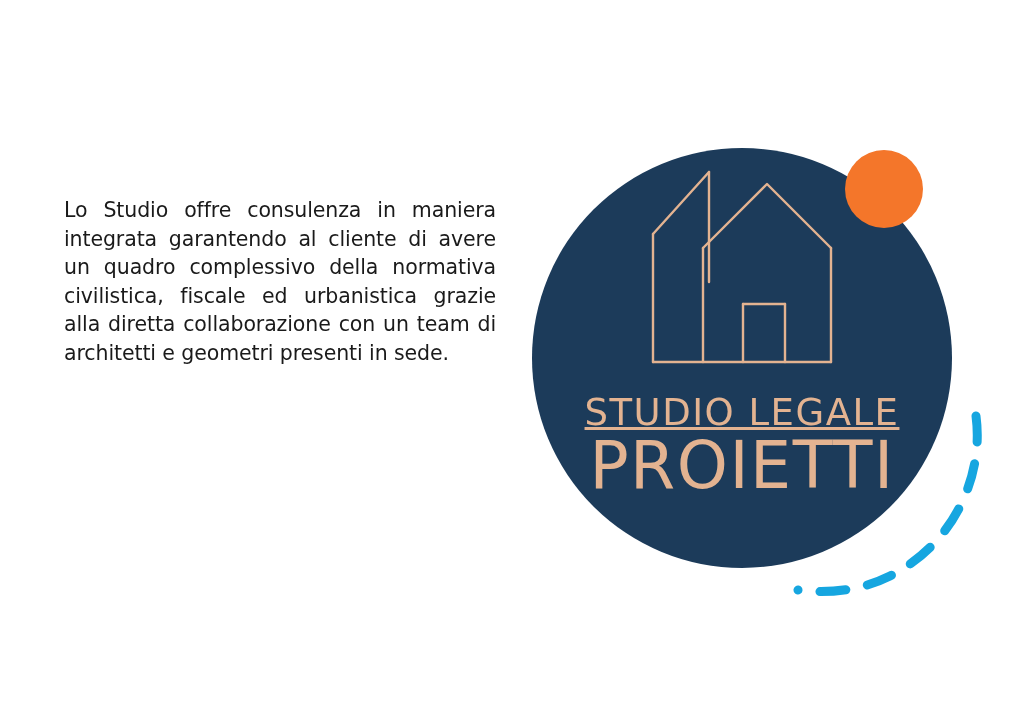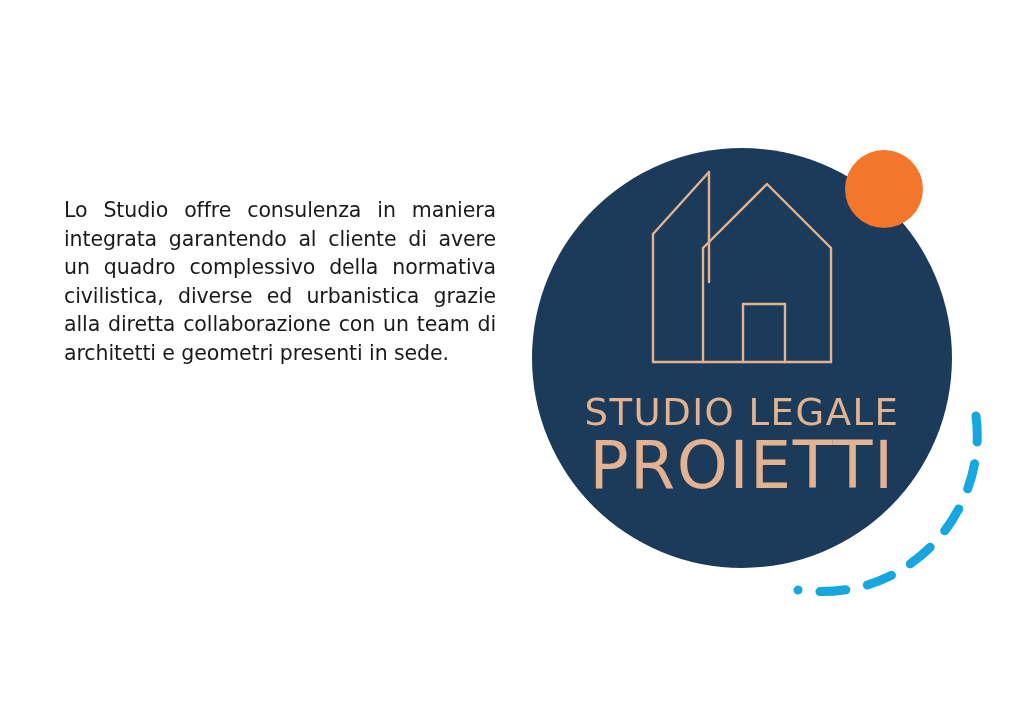--- a/index.html
+++ b/index.html
@@ -83,20 +83,21 @@
     width: 420px;
     text-align: center;
     color: #e3b391;
     font-family: "DejaVu Sans", sans-serif;
     font-weight: 400;
   }
   .wordmark .line1 {
     font-size: 37px;
     letter-spacing: 1.5px;
     line-height: 44px;
+    text-decoration: underline;
   }
   .wordmark .line2 {
     font-size: 65px;
     letter-spacing: 1.5px;
     line-height: 58px;
     margin-top: 2px;
   }
 
   
   .dashed-arc {
@@ -107,21 +108,21 @@
     height: 200px;
     pointer-events: none;
   }
 </style>
 </head>
 <body>
 
 <div class="page">
 
   <div class="text-column">
-    <p class="paragraph">Lo Studio offre consulenza in maniera integrata garantendo al cliente di avere un quadro complessivo della normativa civilistica, diverse ed urbanistica grazie alla diretta collaborazione con un team di architetti e geometri presenti in sede.</p>
+    <p class="paragraph">Lo Studio offre consulenza in maniera integrata garantendo al cliente di avere un quadro complessivo della normativa civilistica, fiscale ed urbanistica grazie alla diretta collaborazione con un team di architetti e geometri presenti in sede.</p>
   </div>
 
   <div class="logo-area">
 
     <div class="navy-circle"></div>
 
     <div class="orange-dot"></div>
 
     <div class="house-mark">
       <svg width="195" height="235" viewBox="0 0 195 235" fill="none" xmlns="http://www.w3.org/2000/svg">

